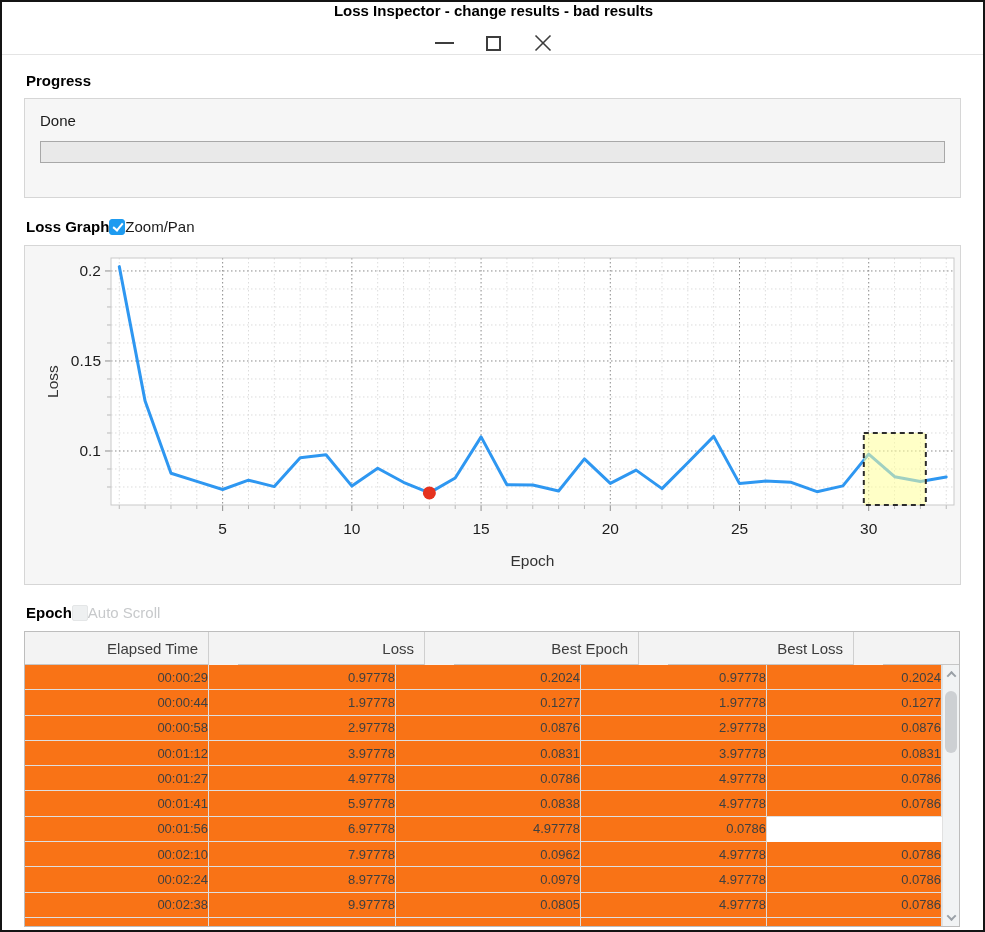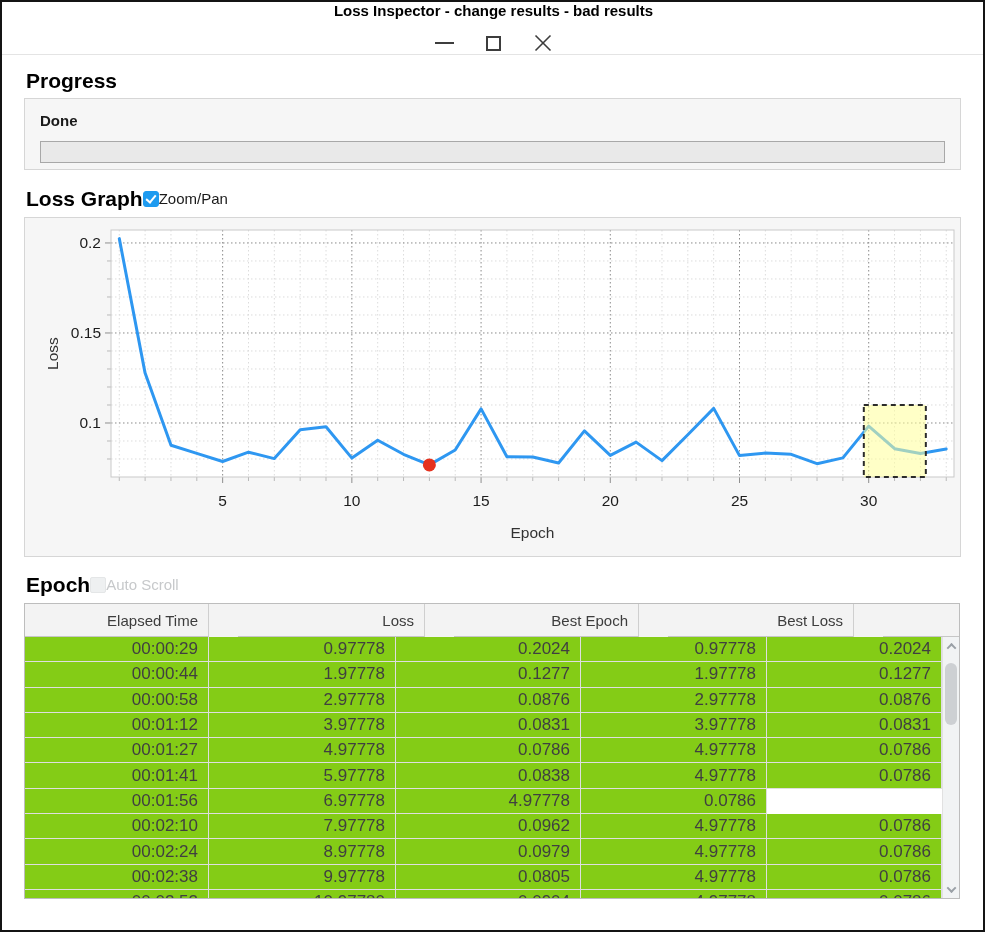--- a/index.html
+++ b/index.html
@@ -10,49 +10,49 @@
   }
   
   .titlebar{height:53px;display:flex;align-items:center;padding:0 22px 0 24px;border-bottom:1px solid #e4e4e4;box-sizing:border-box;flex-direction:column;}
   .title{flex:1;font-size:15px;font-weight:700;color:#000;}
   .winbtns{display:flex;align-items:center;gap:27px;}
   .wbtn{width:22px;height:22px;display:flex;align-items:center;justify-content:center;cursor:default;}
   .glyph-min{width:19px;height:2px;background:#3d3d3d;}
   .glyph-max{width:15px;height:15px;border:2px solid #3d3d3d;box-sizing:border-box;}
   
   .section{padding:0 22px;}
-  .h2{font-size:21px;font-weight:700;line-height:19px;color:#000;margin:16px 0 8px 2px;}
+  .h2{font-size:15px;font-weight:700;line-height:19px;color:#000;margin:16px 0 8px 2px;}
   .hrow{display:flex;align-items:center;margin:19px 0 9px;}
   .hrow .h2{margin:0 0 0 2px;}
   .chk-row{display:flex;align-items:center;font-size:15px;}
   .checkbox{width:16px;height:16px;box-sizing:border-box;border-radius:3px;position:relative;}
   .checkbox.checked{background:#1e9bf0;border:1px solid #1e9bf0;}
   .checkbox.checked::after{content:"";position:absolute;left:4.5px;top:1.5px;width:4px;height:8px;
     border-right:2px solid #fff;border-bottom:2px solid #fff;transform:rotate(40deg);}
   .checkbox.disabled{background:#eef0f1;border:1px solid #e4e6e7;border-radius:2px;}
   .lbl-disabled{color:#c7c9cb;}
   
   .panel{box-sizing:border-box;border:1px solid #d6d6d6;background:#f6f6f6;}
-  .progress-panel{height:72px;font-weight:bold;}
+  .progress-panel{height:100px;}
   .done-label{font-size:15px;color:#1a1a1a;padding:13px 0 0 15px;}
   .progress-bar{margin:12px 15px 0 15px;height:22px;background:#e9e9e9;border:1px solid #a8a8a8;box-sizing:border-box;}
   .progress-fill{height:100%;width:0%;background:#2e97f1;}
   
   .graph-panel{height:340px;position:relative;}
   .graph-panel svg{position:absolute;left:0;top:0;}
   
   .table{position:relative;box-sizing:border-box;width:936px;height:296px;border:1px solid #bdbdbd;background:#fff;overflow:hidden;}
   .thead{display:grid;grid-template-columns:184px 187px 185px 186px 175px 17px;height:33px;background:#f3f3f3;gap:29px;}
   .thcell{box-sizing:border-box;border-right:1px solid #cfcfcf;border-bottom:1px solid #c6c6c6;
     display:flex;align-items:center;justify-content:flex-end;padding-right:10px;font-size:15px;color:#3d3d3d;}
   .thcell:last-child{padding-right:0;border-right:none;}
   .tbody{position:absolute;left:0;right:0;top:33px;bottom:0;overflow:hidden;}
   .trow{display:grid;grid-template-columns:184px 187px 185px 186px 175px;height:25.3px;box-sizing:border-box;}
   .tcell{box-sizing:border-box;border-right:1px solid #dedede;border-bottom:1px solid #dedede;
-    display:flex;align-items:center;justify-content:flex-end;padding-right:10px;font-size:17px;color:#404040;background:#84cc16;}
+    display:flex;align-items:center;justify-content:flex-end;font-size:13px;color:#404040;background:#f97316;}
   
   .vscroll{position:absolute;top:33px;right:0;bottom:0;width:17px;background:#f1f3f4;border-left:1px solid #e1e1e1;box-sizing:border-box;}
   .sb-btn{position:absolute;left:0;width:16px;height:18px;display:flex;align-items:center;justify-content:center;}
   .sb-up{top:0;}
   .sb-down{bottom:0;}
   .chev{width:7px;height:7px;border-left:2px solid #9aa0a6;border-top:2px solid #9aa0a6;box-sizing:border-box;}
   .chev.up{transform:rotate(45deg) translate(1px,1px);}
   .chev.down{transform:rotate(225deg) translate(1px,1px);}
   .sb-thumb{position:absolute;left:2px;width:12px;top:26px;height:62px;background:#cdd0d3;border-radius:6px;}
 </style>

